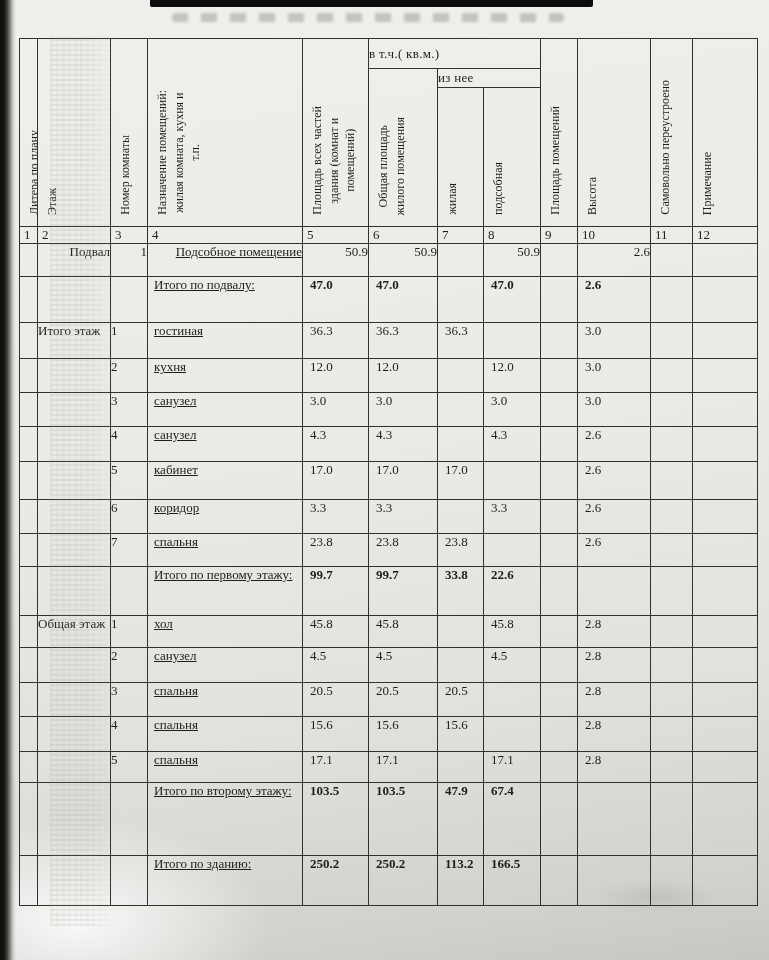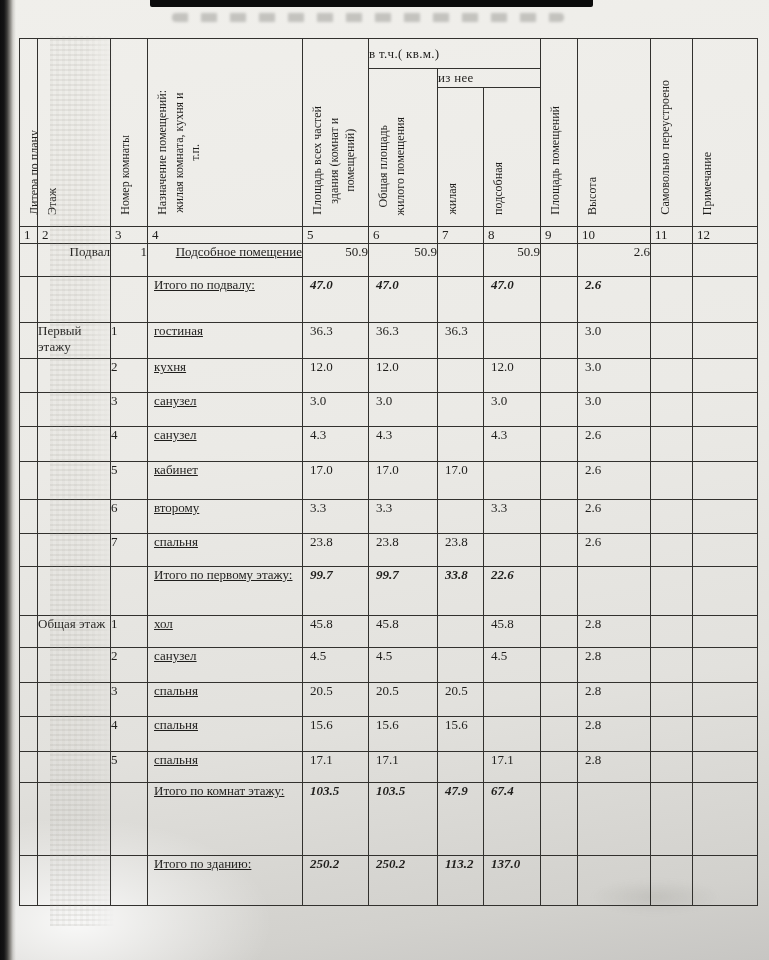--- a/index.html
+++ b/index.html
@@ -34,21 +34,21 @@
     padding:3px 2px 11px 6px;}
   .cell-full .vwrap{height:182px;}
   .cell-col6 .vwrap{height:152px;}
   .cell-col78 .vwrap{height:132px;}
   .vtext{writing-mode:vertical-rl;transform:rotate(180deg);white-space:pre-line;
     font-size:12px;line-height:1.38;display:inline-block;}
   tr.numrow td{font-size:13px;line-height:15px;padding:0 0 0 4px;vertical-align:top;}
   tbody td{font-size:13px;line-height:1.2;vertical-align:top;padding:2px 2px 0 5px;}
   tbody td.rname{padding-left:6px;text-decoration:underline;}
   tbody td.val{padding-left:7px;}
-  tr.total td.val{font-weight:bold;font-style:italic;margin-top:26px;}
+  tr.total td.val{font-weight:bold;margin-top:26px;}
 </style>
 </head>
 <body>
 
 <div class="page">
   <div class="edge-left"></div>
   <div class="top-bar"></div>
   <div class="top-dashes"></div>
   <div class="speckle-band"></div>
   <div class="ghost"></div>
@@ -181,21 +181,21 @@
           <td class="val">47.0</td>
           <td class="val"></td>
           <td class="val">47.0</td>
           <td class="val"></td>
           <td class="val">2.6</td>
           <td></td>
           <td></td>
         </tr>
         <tr style="height: 36px;">
           <td></td>
-          <td class="floor">Первый этажу</td>
+          <td class="floor">Итого этаж</td>
           <td class="rnum">1</td>
           <td class="rname">гостиная</td>
           <td class="val">36.3</td>
           <td class="val">36.3</td>
           <td class="val">36.3</td>
           <td class="val"></td>
           <td class="val"></td>
           <td class="val">3.0</td>
           <td></td>
           <td></td>
@@ -253,21 +253,21 @@
           <td class="val"></td>
           <td class="val"></td>
           <td class="val">2.6</td>
           <td></td>
           <td></td>
         </tr>
         <tr style="height: 34px;">
           <td></td>
           <td class="floor"></td>
           <td class="rnum">6</td>
-          <td class="rname">второму</td>
+          <td class="rname">коридор</td>
           <td class="val">3.3</td>
           <td class="val">3.3</td>
           <td class="val"></td>
           <td class="val">3.3</td>
           <td class="val"></td>
           <td class="val">2.6</td>
           <td></td>
           <td></td>
         </tr>
         <tr style="height: 33px;">
@@ -365,39 +365,39 @@
           <td class="val">17.1</td>
           <td class="val"></td>
           <td class="val">2.8</td>
           <td></td>
           <td></td>
         </tr>
         <tr class="total" style="height: 73px;">
           <td></td>
           <td class="floor"></td>
           <td class="rnum"></td>
-          <td class="rname">Итого по комнат этажу:</td>
+          <td class="rname">Итого по второму этажу:</td>
           <td class="val">103.5</td>
           <td class="val">103.5</td>
           <td class="val">47.9</td>
           <td class="val">67.4</td>
           <td class="val"></td>
           <td class="val"></td>
           <td></td>
           <td></td>
         </tr>
         <tr class="total" style="height: 50px;">
           <td></td>
           <td class="floor"></td>
           <td class="rnum"></td>
           <td class="rname">Итого по зданию:</td>
           <td class="val">250.2</td>
           <td class="val">250.2</td>
           <td class="val">113.2</td>
-          <td class="val">137.0</td>
+          <td class="val">166.5</td>
           <td class="val"></td>
           <td class="val"></td>
           <td></td>
           <td></td>
         </tr>
       </tbody>
   </table>
 </div>
 
 </body></html>

